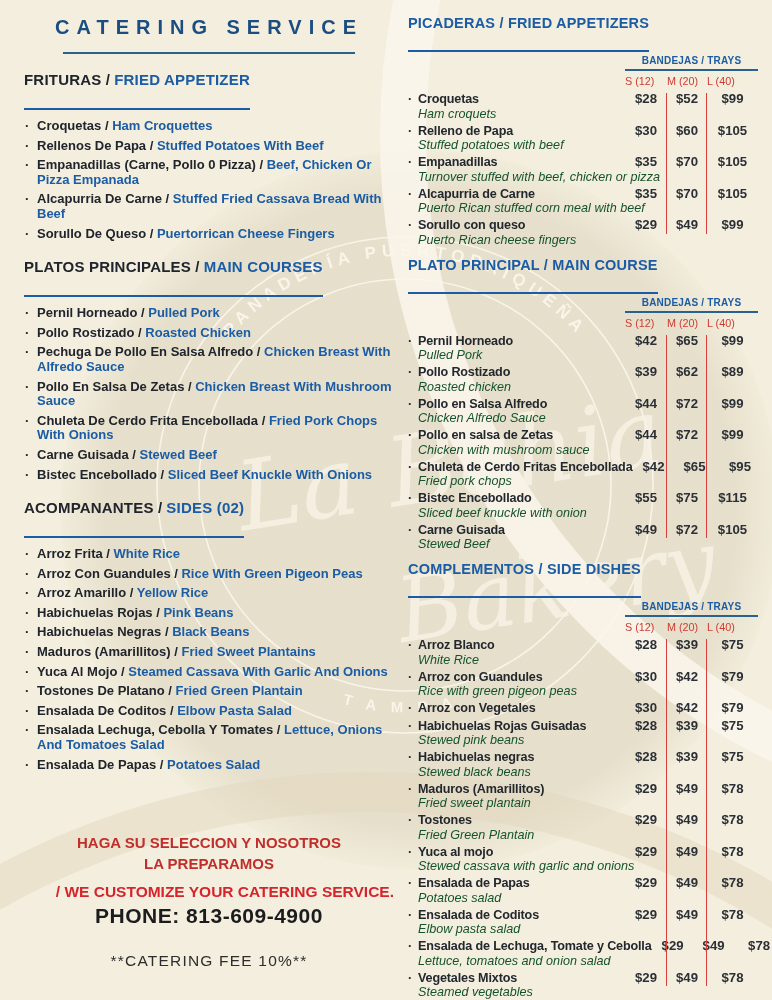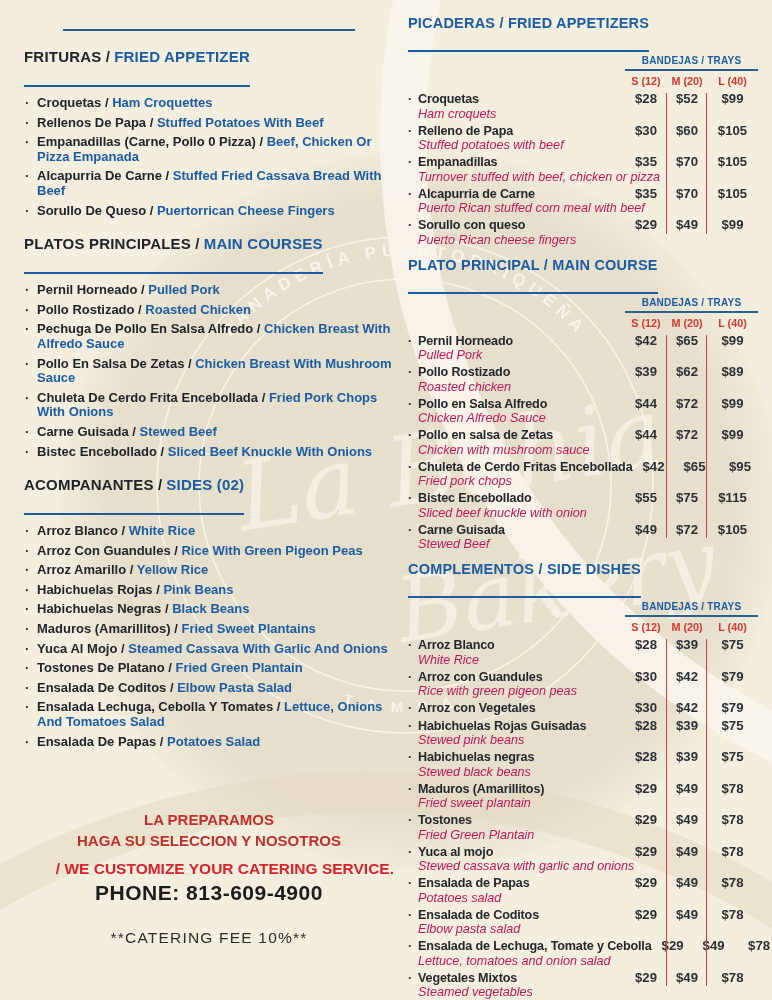--- a/index.html
+++ b/index.html
@@ -64,39 +64,39 @@
   .rsec .rh{
     display:inline-block;color:#1b5ca4;font-size:14.5px;font-weight:bold;margin:0;
     border-bottom:2.5px solid #1b5ca4;padding-bottom:19px;letter-spacing:0.2px;
   }
   .bandejas{width:133px;margin-left:auto;margin-top:3px;}
   .bandejas .bt{
     color:#1b5ca4;font-size:10px;font-weight:bold;text-align:center;
     border-bottom:2px solid #2a628f;padding-bottom:3px;letter-spacing:0.2px;white-space:nowrap;
   }
   .sizes{display:flex;margin-top:4px;}
-  .sizes span{color:#d23a31;font-size:10.8px;font-weight:bold;text-align:center;white-space:nowrap;}
+  .sizes span{color:#d23a31;font-size:10.8px;font-weight:normal;white-space:nowrap;}
   .sizes span:nth-child(1){width:42px;}
   .sizes span:nth-child(2){width:40px;}
   .sizes span:nth-child(3){width:51px;}
 
   .rows{position:relative;margin-top:5px;}
   .rline{position:absolute;top:1px;bottom:13px;width:1.5px;background:#d5403c;}
   .rline.l1{right:91px;}
   .rline.l2{right:51px;}
 
   .rrow{display:grid;grid-template-columns:1fr 42px 40px 51px;margin-bottom:3px;}
   .rname{
     position:relative;padding-left:10px;font-weight:bold;color:#23272e;
     font-size:12.6px;line-height:14.5px;white-space:nowrap;letter-spacing:-0.15px;
   }
   .rname .bullet{position:absolute;left:0;top:0;}
   .rprice{text-align:center;color:#2b2f36;font-weight:bold;font-size:13.2px;line-height:14.5px;}
   .rdesc{
-    grid-column:1/-1;padding-left:10px;font-style:italic;color:#be185d;
+    grid-column:1/-1;padding-left:10px;font-style:italic;color:#14532d;
     font-size:12.6px;line-height:14px;white-space:nowrap;
   }
 </style>
 </head>
 <body>
 
 <div class="page">
 
   <div class="bg-layer">
     <div class="bg-tint"></div>
@@ -118,20 +118,21 @@
         <textPath href="#arcBottom" startOffset="50%" text-anchor="middle" id="wm-bottom-text">TAMPA</textPath>
       </text>
       <g fill="rgba(248,243,230,0.8)" font-family="DejaVu Serif, serif" font-style="italic" transform="rotate(-9 405 500)">
         <text id="wm-script1" x="240" y="505" font-size="96">La Bahia</text>
         <text id="wm-script2" x="380" y="640" font-size="90">Bakery</text>
       </g>
     </svg>
   </div>
 
   <div class="col-left">
+    <h1 class="menu-title">CATERING SERVICE</h1>
     <div class="title-rule"></div>
 
     <div id="left-sections">
   <section class="lsec">
     <h2>
       <span class="h-es">FRITURAS /</span><span class="h-en">FRIED APPETIZER</span>
     </h2>
     <ul class="items">
   <li>
     <span class="bullet">·</span>
@@ -214,21 +215,21 @@
 </ul>
   </section>
 
   <section class="lsec">
     <h2>
       <span class="h-es">ACOMPANANTES /</span><span class="h-en">SIDES (02)</span>
     </h2>
     <ul class="items">
   <li>
     <span class="bullet">·</span>
-    <span class="es">Arroz Blanco / </span>
+    <span class="es">Arroz Frita / </span>
     <span class="en">White Rice</span>
   </li>
 
   <li>
     <span class="bullet">·</span>
     <span class="es">Arroz Con Guandules / </span>
     <span class="en">Rice With Green Pigeon Peas</span>
   </li>
 
   <li>
@@ -282,22 +283,22 @@
   <li>
     <span class="bullet">·</span>
     <span class="es">Ensalada De Papas / </span>
     <span class="en">Potatoes Salad</span>
   </li>
 </ul>
   </section>
 </div>
 
     <div class="lfooter">
+      <div class="lf-es">HAGA SU SELECCION Y NOSOTROS</div>
       <div class="lf-es">LA PREPARAMOS</div>
-      <div class="lf-es">HAGA SU SELECCION Y NOSOTROS</div>
       <div class="lf-en">/ WE CUSTOMIZE YOUR CATERING SERVICE.</div>
       <div class="lf-phone">PHONE: 813-609-4900</div>
       <div class="lf-fee">**CATERING FEE 10%**</div>
     </div>
   </div>
 
   <div class="col-right" id="right-sections">
   <section class="rsec">
     <h2 class="rh">PICADERAS / FRIED APPETIZERS</h2>
     <div class="bandejas">

